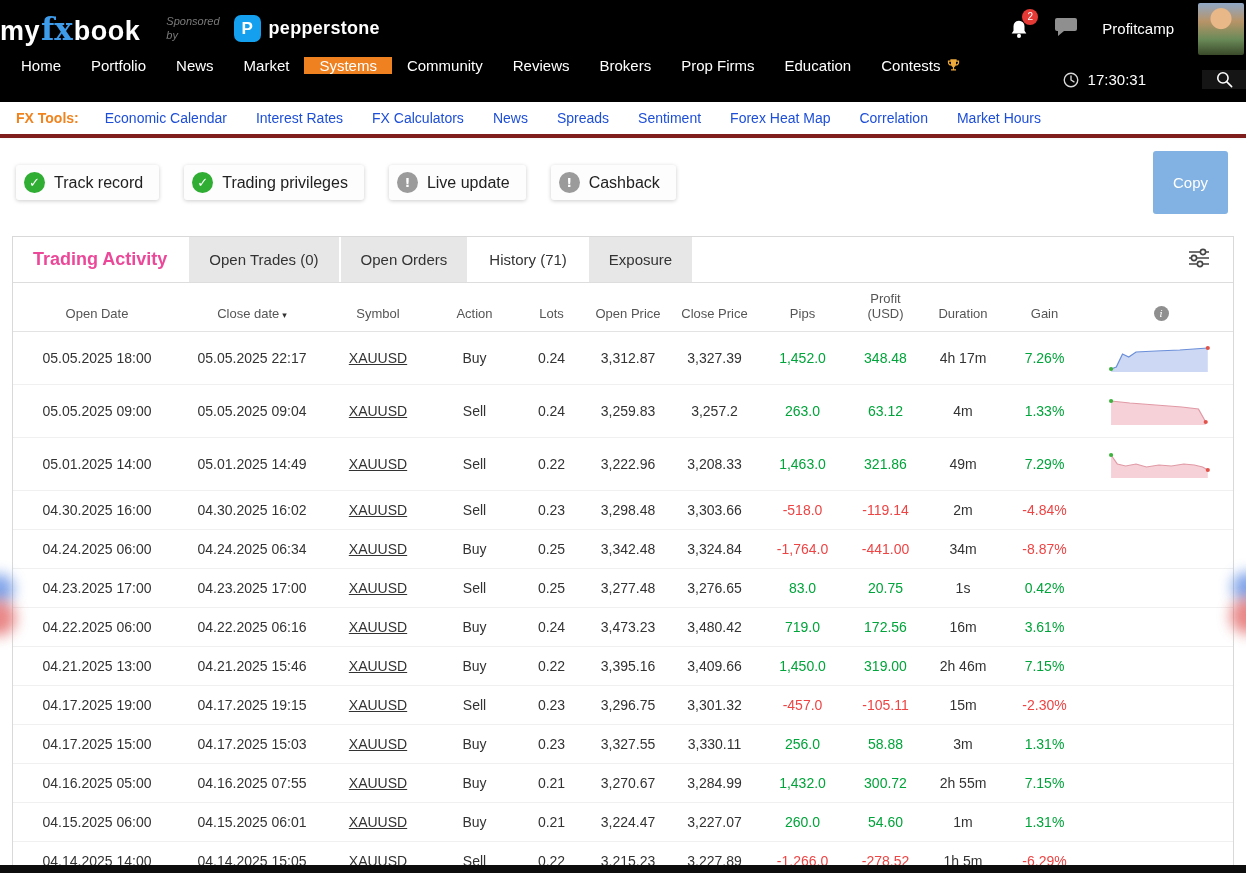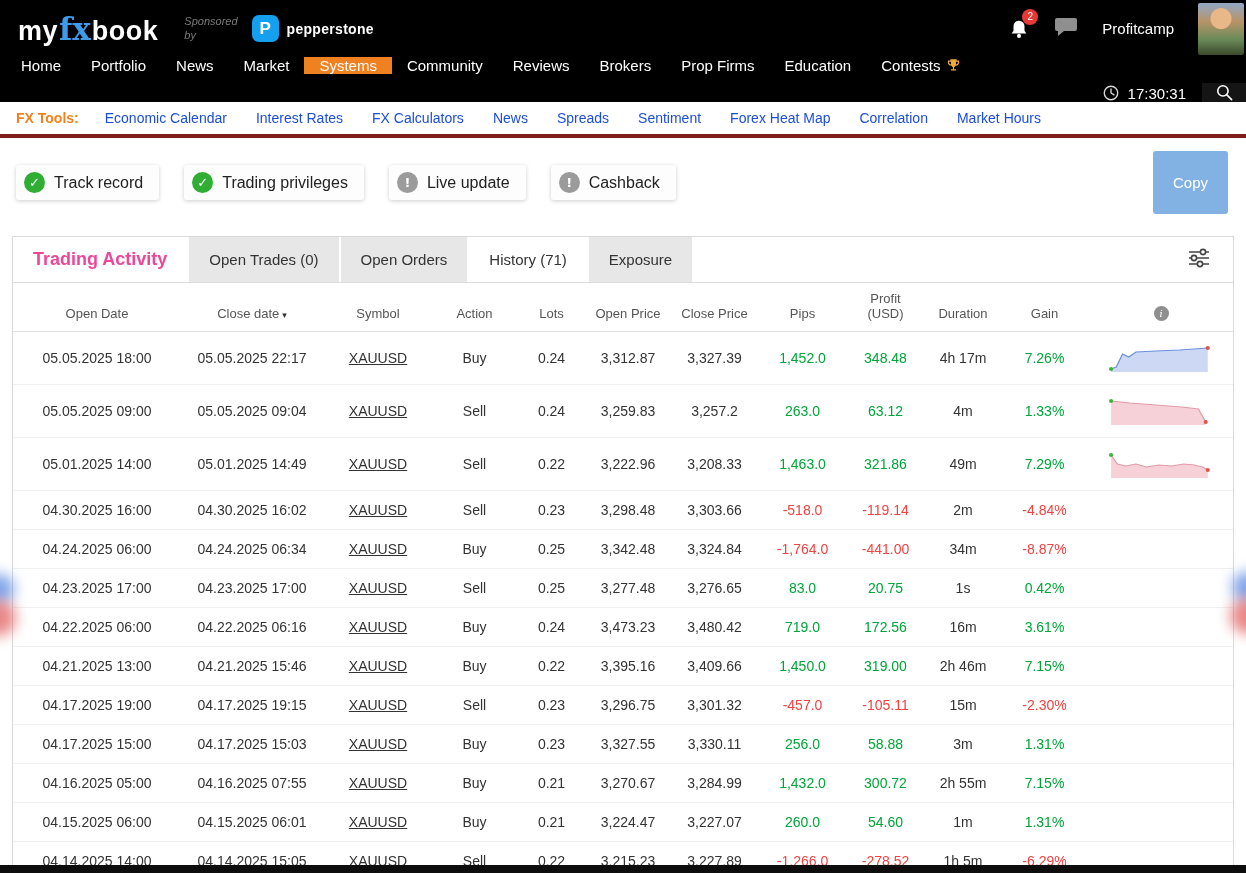--- a/index.html
+++ b/index.html
@@ -1,44 +1,44 @@
 <!DOCTYPE html>
 <html><head>
 <meta charset="utf-8">
 <style>
   * { box-sizing: border-box; margin: 0; padding: 0; }
   html,body { width:1246px; height:873px; overflow:hidden; background:#fff;
     font-family:"Liberation Sans", sans-serif; position:relative; }
 
   
-  .topbar { height:57px; background:#000; display:flex; align-items:center; padding-left:18px; position:relative; }
+  .topbar { height:57px; background:#000; display:flex; align-items:center; position:relative; }
   .logo { display:flex; align-items:baseline; cursor:pointer; }
   .logo-my,.logo-book { color:#fff; font-weight:bold; font-size:27px; letter-spacing:.5px; }
   .logo-fx { color:#3d9be9; font-family:"DejaVu Serif", serif; font-weight:bold; font-size:31px; margin:0 1px; }
   .sponsored { margin-left:26px; color:#7a7a7a; font-style:italic; font-size:11px; line-height:1.2; }
   .sponsor { display:flex; align-items:center; margin-left:14px; cursor:pointer; }
   .pep-icon { width:27px; height:27px; background:#14a0ee; border-radius:7px; color:#fff; font-weight:bold;
     font-size:17px; display:flex; align-items:center; justify-content:center; }
-  .pep-name { color:#fff; font-weight:bold; font-size:14px; margin-left:8px; letter-spacing:.3px; }
+  .pep-name { color:#fff; font-weight:bold; font-size:18px; margin-left:8px; letter-spacing:.3px; }
   .top-right { margin-left:auto; display:flex; align-items:center; gap:24px; height:100%; }
   .bell-wrap { position:relative; cursor:pointer; padding-top:4px; }
   .notif-badge { position:absolute; top:-4px; right:-8px; background:#e53935; color:#fff; font-size:10px;
     min-width:16px; height:16px; border-radius:8px; display:flex; align-items:center; justify-content:center; padding:0 4px; }
   .chat-wrap { cursor:pointer; }
   .username { color:#fff; font-size:15px; cursor:pointer; }
   .avatar { width:46px; height:52px; margin-right:2px; cursor:pointer; border-radius:2px;
     background:
       radial-gradient(circle at 50% 30%, #e8b888 0 10px, rgba(0,0,0,0) 11px),
       linear-gradient(180deg,#8fa8c8 0%, #b89468 35%, #6a8a58 70%, #3a4a2a 100%); }
 
   
   .mainnav { height:45px; background:#000; display:flex; align-items:stretch; padding-left:6px; }
   .nav-item { color:#fff; font-size:15px; display:flex; align-items:center; gap:6px; padding:0 15px; cursor:pointer; white-space:nowrap; }
   .nav-item.active { background:#ef8121; }
-  .nav-right { margin-left:auto; display:flex; align-items:flex-end; }
+  .nav-right { margin-left:auto; display:flex; align-items:center;gap:40px; }
   .clock-group { display:flex; align-items:center; gap:8px; color:#fff; font-size:15px; padding:0 16px; }
   .search-box { width:44px; background:#151515; display:flex; align-items:center; justify-content:center; cursor:pointer; }
 
   
   .fxtools { height:36px; background:#fff; border-bottom:4px solid #7f1d1d; box-shadow:0 1px 2px rgba(0,0,0,.05);
     display:flex; align-items:center; padding-left:16px; }
   .fx-label { color:#f0831e; font-weight:bold; font-size:14px; margin-right:26px; }
   .fx-list { display:flex; gap:29px; }
   .fx-item { color:#1d4ed8; font-size:14px; cursor:pointer; white-space:nowrap; }
 

